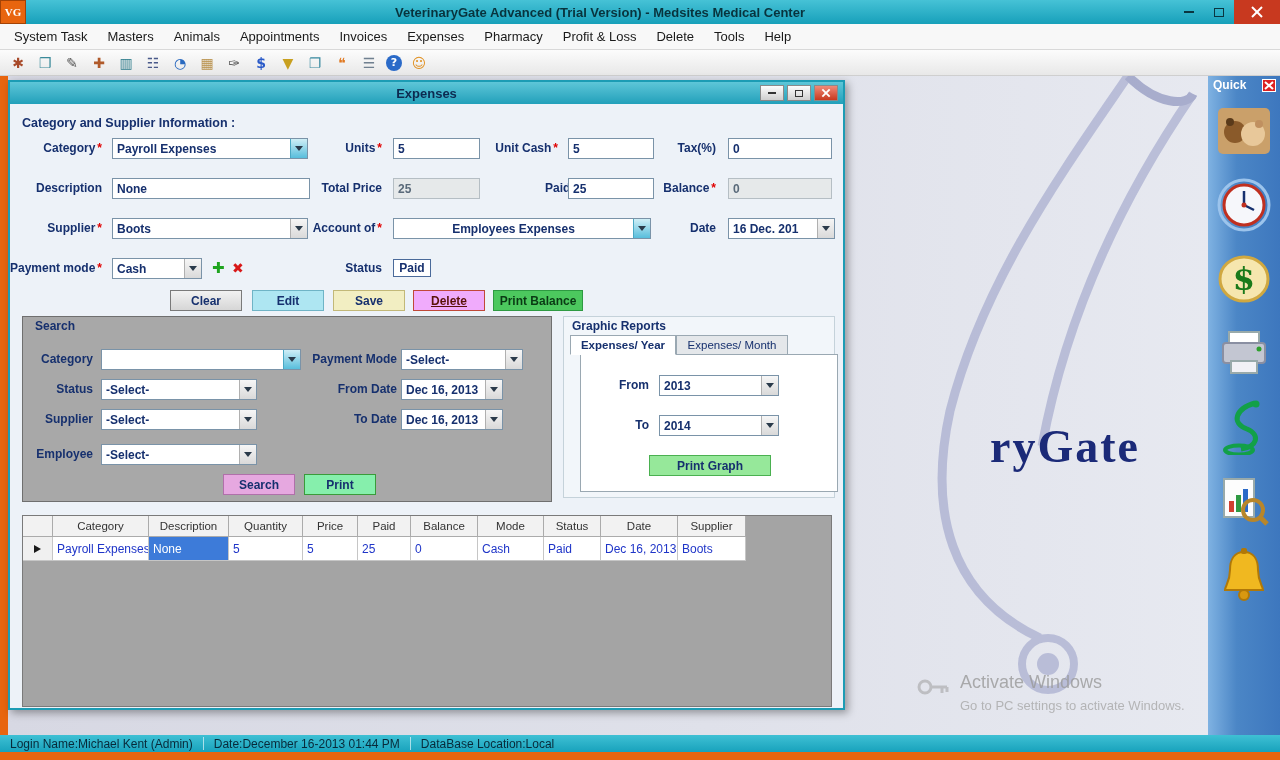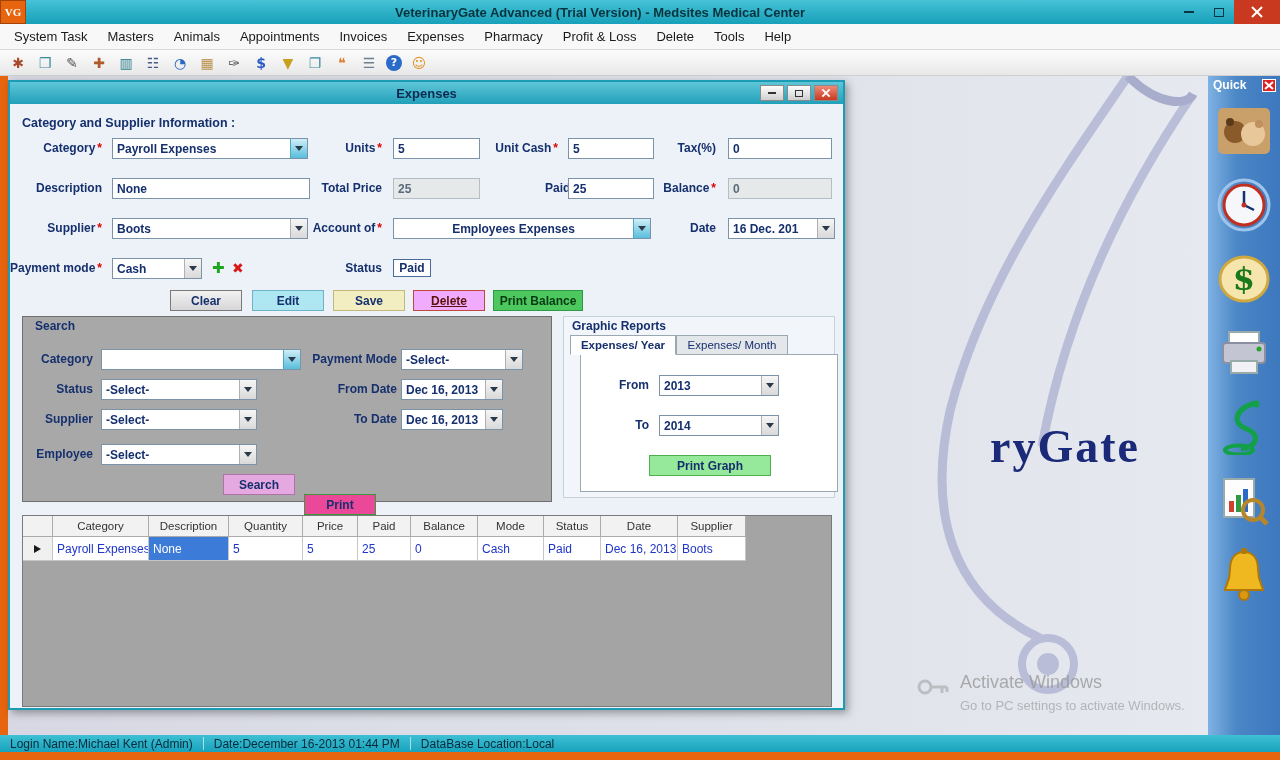--- a/index.html
+++ b/index.html
@@ -88,21 +88,21 @@
     font:bold 12px "Liberation Sans",sans-serif; color:#16306e; display:flex; align-items:center; justify-content:center; }
 
   .btn { position:absolute; height:21px; border:1px solid #7a7a7a; font:bold 12px "Liberation Sans",sans-serif;
     color:#16306e; display:flex; align-items:center; justify-content:center; cursor:default; }
   .b-clear { background:linear-gradient(#f2f2f2,#d6d6d6); }
   .b-edit { background:#aee6f2; border-color:#6fb4c6; }
   .b-save { background:#f2eec2; border-color:#c2b878; }
   .b-delete { background:#f0abfc; border-color:#c04838; color:#5a1208;text-decoration:underline; }
   .b-pbal { background:#4cc85e; border-color:#2e9a42; color:#0a3a14; }
   .b-search { background:#e6a8e0; border-color:#b070aa; }
-  .b-print { background:#ec4899; border-color:#3a9a3a;margin-top:20px; }
+  .b-print { background:#86efac; border-color:#3a9a3a; }
   .b-pgraph { background:#96e89a; border-color:#4ab050; }
 
   .sec-head { position:absolute; left:12px; top:12px; font:bold 12.5px "Liberation Sans",sans-serif; color:#16306e; }
   .icon-plus { position:absolute; font:bold 15px "DejaVu Sans",sans-serif; color:#1fa41f; }
   .icon-xdel { position:absolute; font:bold 14px "DejaVu Sans",sans-serif; color:#d81818; }
 
   .search-grp { position:absolute; left:12px; top:212px; width:530px; height:186px; background:#a8a8a8; border:1px solid #6f6f6f; }
   .grp-title { position:absolute; left:12px; top:2px; font:bold 12px "Liberation Sans",sans-serif; color:#16306e; }
 
   .graph-grp { position:absolute; left:553px; top:212px; width:272px; height:182px; background:#f2f6fa; border:1px solid #c5d2da; }

